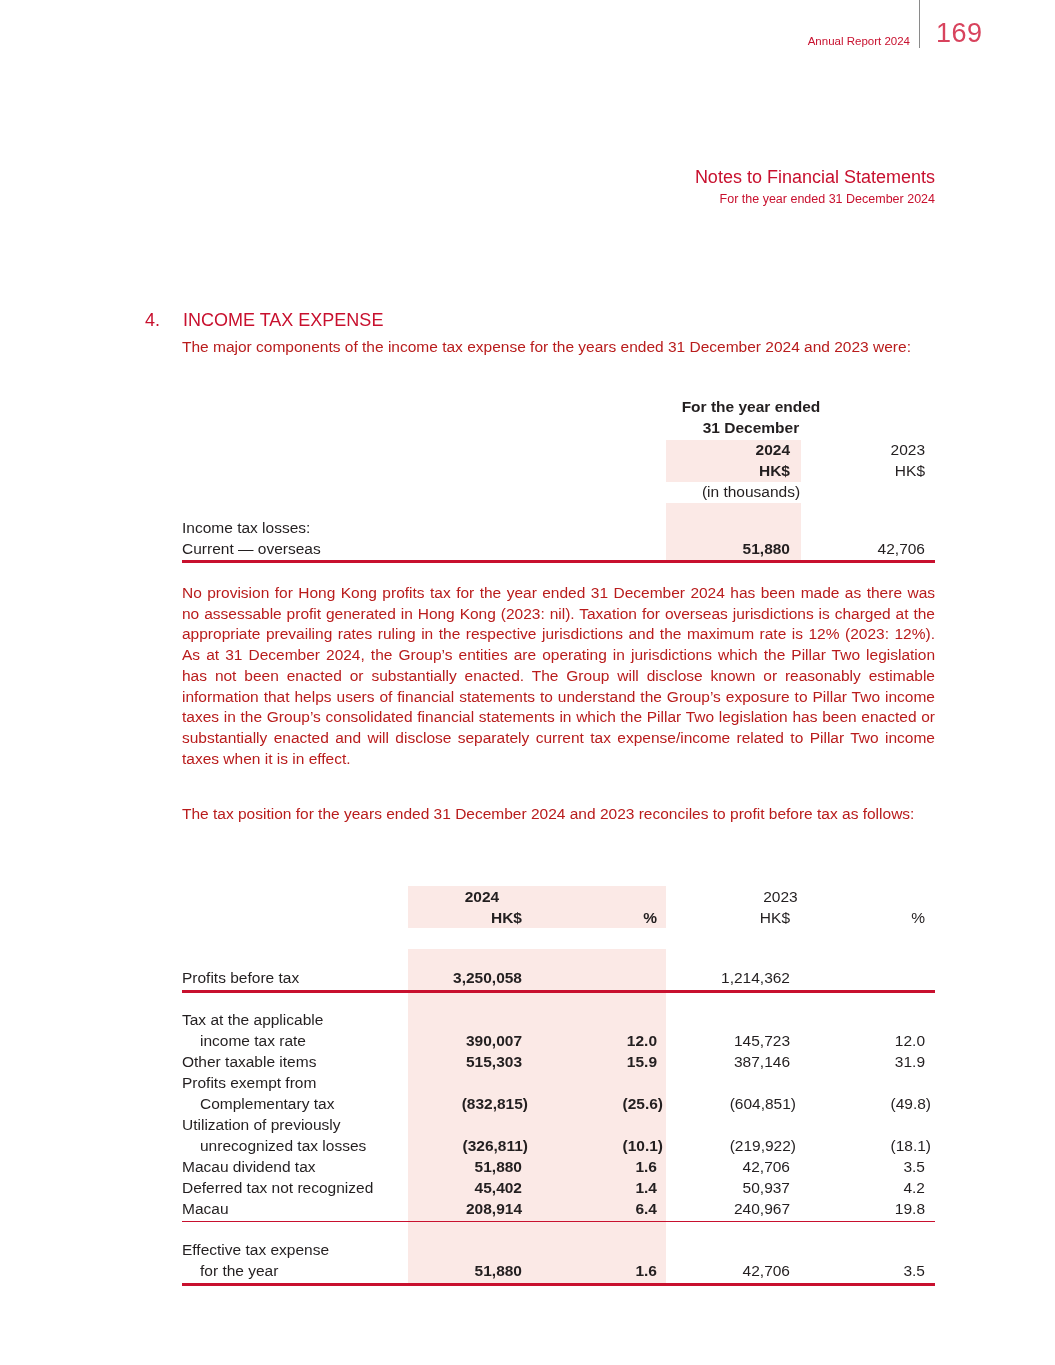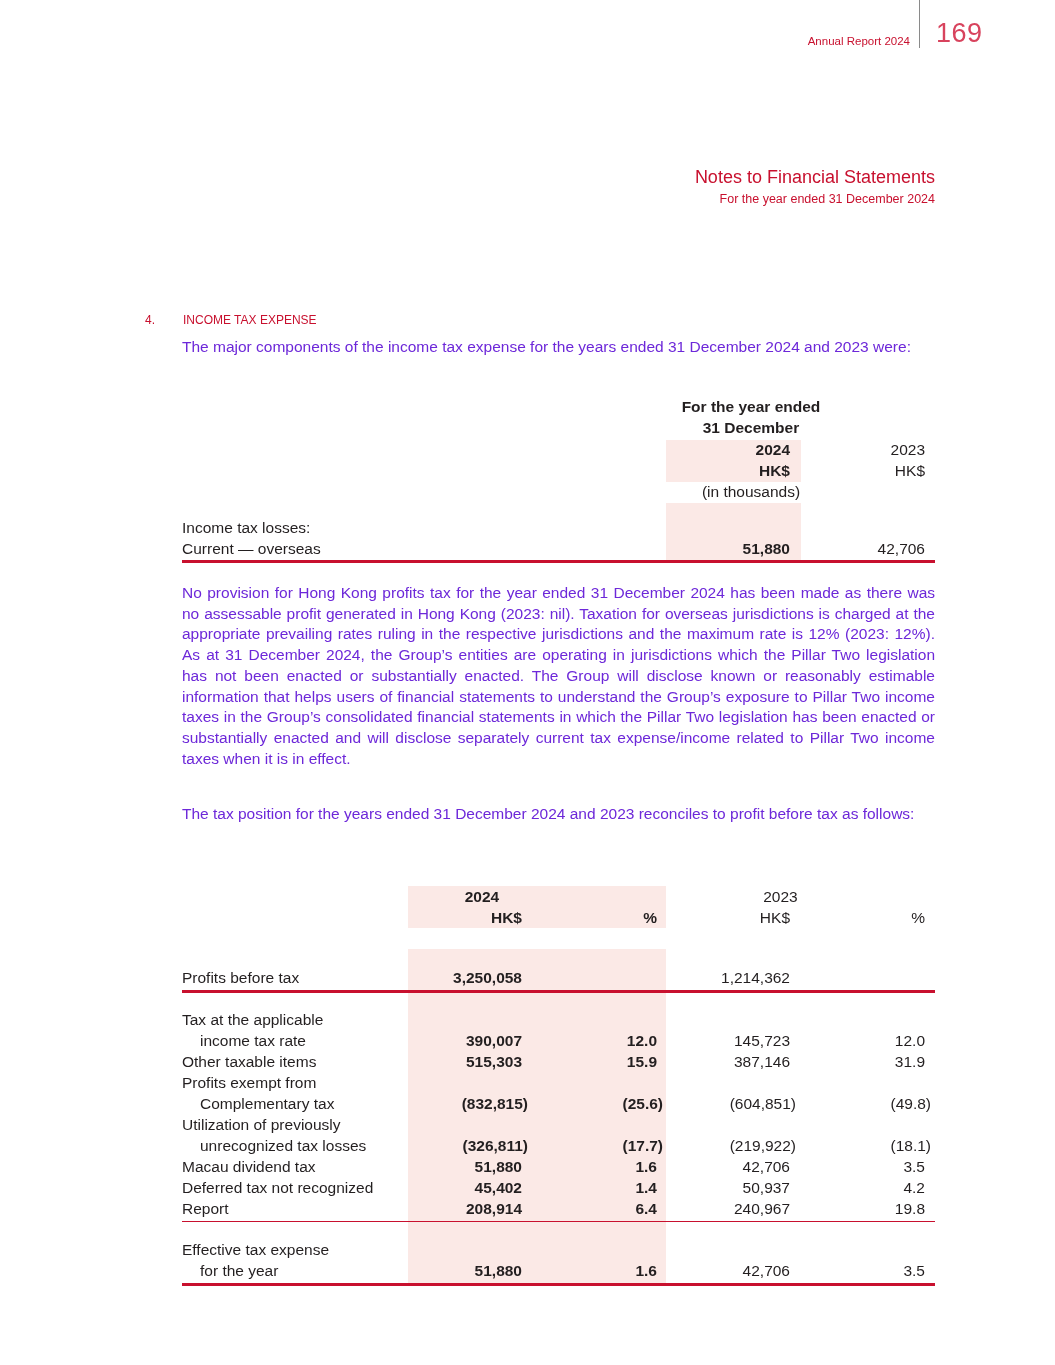--- a/index.html
+++ b/index.html
@@ -12,25 +12,25 @@
   .hdr-report { position: absolute; right: 145px; top: 35px; font-size: 11.5px; color: #c8102e; }
   .hdr-divider { position: absolute; left: 919px; top: 0; width: 1px; height: 48px; background: #8a8a8a; }
   .hdr-page { position: absolute; left: 936px; top: 18px; font-size: 27px; color: #d8435d; font-weight: normal; letter-spacing: 0.5px; }
 
   .title-block { position: absolute; right: 120px; top: 165px; text-align: right; }
   .t-main { font-size: 27px; color: #c8102e; line-height: 34px; }
   .t-sub { font-size: 18px; color: #c8102e; line-height: 24px; }
   .t-period { font-size: 12.5px; color: #c8102e; line-height: 20px; }
 
   .section { position: absolute; left: 145px; top: 308px; width: 790px; }
-  .sec-head { font-size: 12px; color: #c8102e; height: 24px; line-height: 24px; }
+  .sec-head { font-size: 18px; color: #c8102e; height: 24px; line-height: 24px; }
   .sec-num { display: inline-block; width: 38px; }
   .para {
     position: absolute; left: 182px; width: 753px;
-    font-size: 15.5px; line-height: 20.7px; text-align: justify; color: #6d28d9;
+    font-size: 15.5px; line-height: 20.7px; text-align: justify; color: #b91c1c;
   }
 
   
   .t1 { position: absolute; left: 182px; top: 396px; width: 753px; height: 170px; font-size: 15.5px; }
   .shade { position: absolute; background: #fbe9e6; }
   .abs { position: absolute; white-space: nowrap; line-height: 21px; }
   .bold { font-weight: bold; }
   .rule-thick { position: absolute; height: 3px; background: #c8102e; }
   .rule-thin { position: absolute; height: 1px; background: #c8102e; }
 
@@ -116,37 +116,37 @@
   <div class="abs" style="left:0; top:208px;">Profits exempt from</div>
   <div class="abs" style="left:18px; top:229px;">Complementary tax</div>
   <div class="abs bold" style="right:407px; top:229px;">(832,815)</div>
   <div class="abs bold" style="right:272px; top:229px;">(25.6)</div>
   <div class="abs" style="right:139px; top:229px;">(604,851)</div>
   <div class="abs" style="right:4px; top:229px;">(49.8)</div>
 
   <div class="abs" style="left:0; top:250px;">Utilization of previously</div>
   <div class="abs" style="left:18px; top:271px;">unrecognized tax losses</div>
   <div class="abs bold" style="right:407px; top:271px;">(326,811)</div>
-  <div class="abs bold" style="right:272px; top:271px;">(17.7)</div>
+  <div class="abs bold" style="right:272px; top:271px;">(10.1)</div>
   <div class="abs" style="right:139px; top:271px;">(219,922)</div>
   <div class="abs" style="right:4px; top:271px;">(18.1)</div>
 
   <div class="abs" style="left:0; top:292px;">Macau dividend tax</div>
   <div class="abs bold" style="right:413px; top:292px;">51,880</div>
   <div class="abs bold" style="right:278px; top:292px;">1.6</div>
   <div class="abs" style="right:145px; top:292px;">42,706</div>
   <div class="abs" style="right:10px; top:292px;">3.5</div>
 
   <div class="abs" style="left:0; top:313px;">Deferred tax not recognized</div>
   <div class="abs bold" style="right:413px; top:313px;">45,402</div>
   <div class="abs bold" style="right:278px; top:313px;">1.4</div>
   <div class="abs" style="right:145px; top:313px;">50,937</div>
   <div class="abs" style="right:10px; top:313px;">4.2</div>
 
-  <div class="abs" style="left:0; top:334px;">Report</div>
+  <div class="abs" style="left:0; top:334px;">Macau</div>
   <div class="abs bold" style="right:413px; top:334px;">208,914</div>
   <div class="abs bold" style="right:278px; top:334px;">6.4</div>
   <div class="abs" style="right:145px; top:334px;">240,967</div>
   <div class="abs" style="right:10px; top:334px;">19.8</div>
   <div class="rule-thin" style="left:0; top:357px; width:753px;"></div>
 
   <div class="abs" style="left:0; top:375px;">Effective tax expense</div>
   <div class="abs" style="left:18px; top:396px;">for the year</div>
   <div class="abs bold" style="right:413px; top:396px;">51,880</div>
   <div class="abs bold" style="right:278px; top:396px;">1.6</div>

